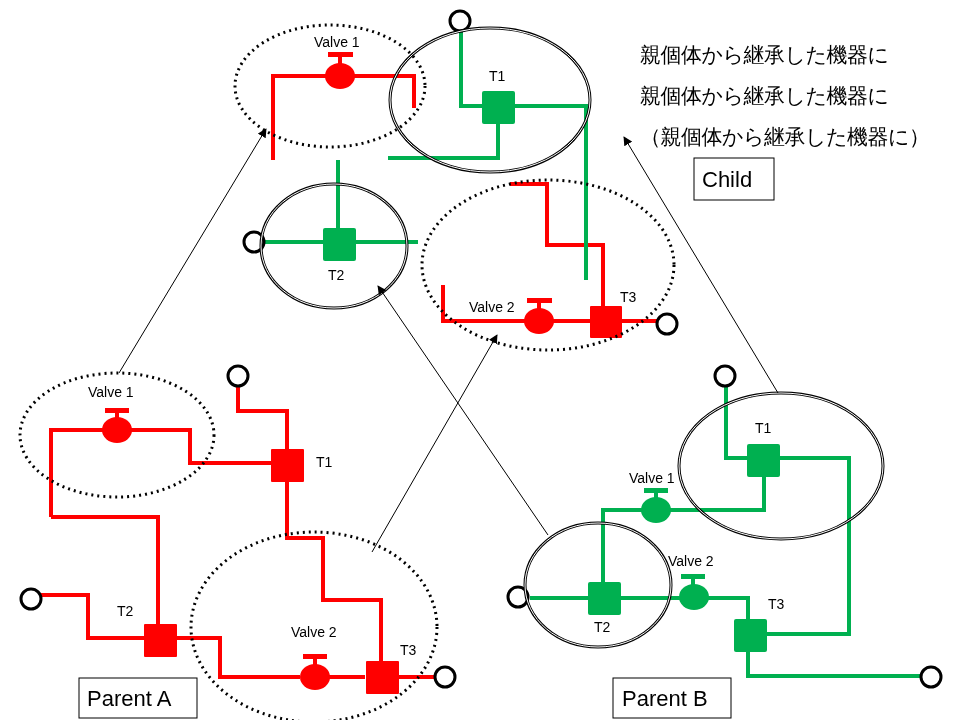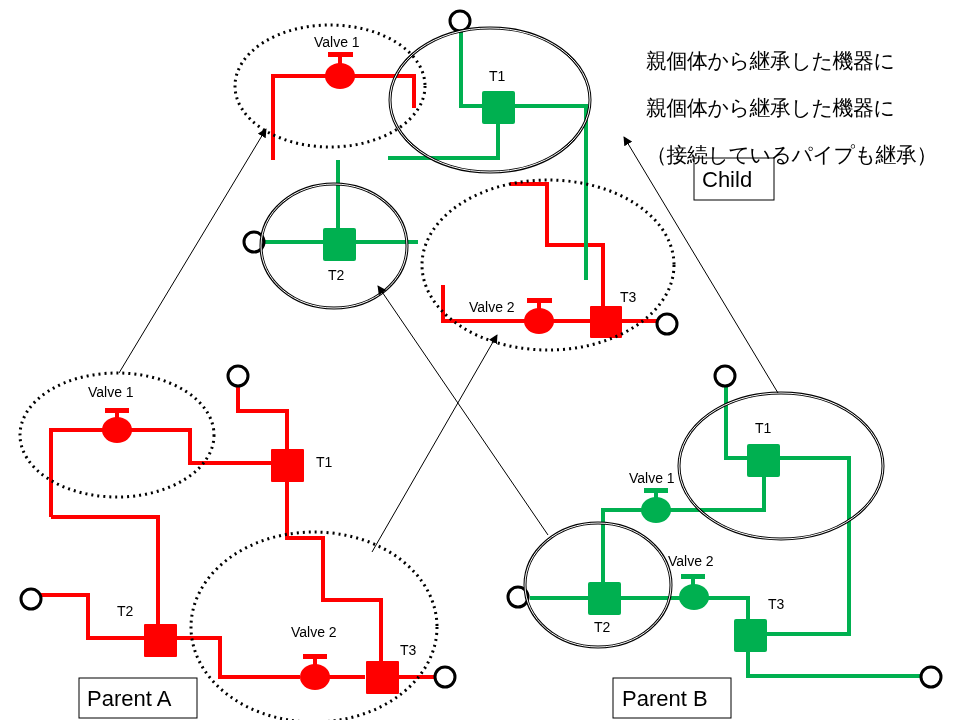--- a/index.html
+++ b/index.html
@@ -1,21 +1,21 @@
 <!DOCTYPE html>
 <html><head>
 <meta charset="utf-8">
 <style>
   html, body { margin: 0; padding: 0; background: #ffffff; }
   body { width: 960px; height: 720px; position: relative; overflow: hidden; font-family: "Liberation Sans", "DejaVu Sans", sans-serif; }
   svg { position: absolute; left: 0; top: 0; }
   .lbl { font-family: "Liberation Sans", "DejaVu Sans", sans-serif; font-size: 14px; fill: #000; }
   .box-lbl { font-family: "Liberation Sans", "DejaVu Sans", sans-serif; font-size: 22px; fill: #000; }
   .note { position: absolute; left: 630px; top: 30px; font-family: "DejaVu Sans", sans-serif; font-size: 21px; line-height: 31px; color: #000; white-space: nowrap; letter-spacing: -0.5px; }
-  .note div { margin: 16px; }
+  .note div { margin: 10px; }
 </style>
 </head>
 <body>
 
 <svg width="960" height="720" viewBox="0 0 960 720">
   <defs>
     <marker id="arrow" viewBox="0 0 10 10" refX="9" refY="5" markerWidth="9" markerHeight="9" orient="auto-start-reverse">
       <path d="M0,0 L10,5 L0,10 z" fill="#000"></path>
     </marker>
   </defs>
@@ -172,14 +172,14 @@
     <line x1="548" y1="535" x2="378" y2="286" marker-end="url(#arrow)"></line>
   </g>
 
   <rect x="694" y="158" width="80" height="42" fill="#fff" stroke="#000" stroke-width="1"></rect>
   <text class="box-lbl" x="702" y="187">Child</text>
 </svg>
 
 <div class="note">
   <div>親個体から継承した機器に</div>
   <div>親個体から継承した機器に</div>
-  <div>（接続しているパイプも継承）</div>
+  <div>（親個体から継承した機器に）</div>
 </div>
 
 </body></html>

